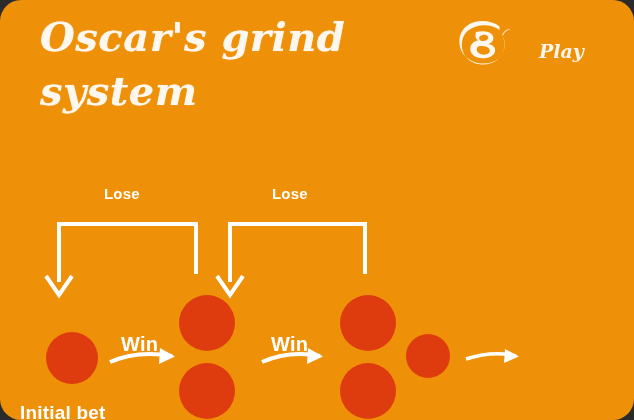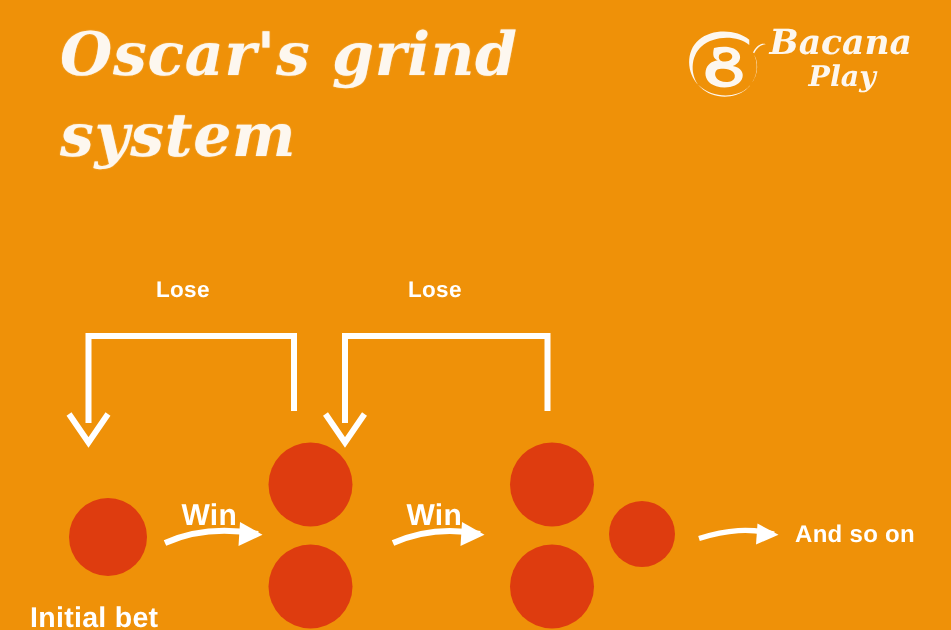--- a/index.html
+++ b/index.html
@@ -7,20 +7,21 @@
     padding: 0;
     background: #2b2b2b;
   }
   #stage {
     position: relative;
     width: 634px;
     height: 420px;
     overflow: hidden;
     background: #ef9108;
     font-family: "Liberation Sans", sans-serif;
+    border-radius: 21px;
     -webkit-font-smoothing: antialiased;
   }
 
   
   #title {
     position: absolute;
     left: 40px;
     top: 10px;
     width: 320px;
     color: #fdf7ef;
@@ -126,21 +127,20 @@
                  C37 41.8 29 43.5 22.5 41.5 C17 39.8 14.5 35.5 15.5 31 C16.3 27.2 19.5 24.8 23.5 24.2
                  C20.8 23.2 19.8 21 21 16 Z
                  M24.5 20.5 C23.5 23.2 25 25.2 28.5 25 C31.8 24.8 33.8 23 33 20.8 C32.2 18.6 28 18 24.5 20.5 Z
                  M23 30.5 C20.8 32.8 21.5 36.2 25 37.8 C29 39.6 34 38.5 34.8 35.6 C35.6 32.5 32 30 27.5 29.9
                  C25.6 29.85 24 30 23 30.5 Z" fill="#fdf7ef"></path>
 
         <path d="M47 19 C49.5 14 53 12.5 55.5 13.5 C52.5 13.8 49.8 15.5 47.8 19.5 Z" fill="#fdf7ef"></path>
       </svg>
     </div>
     <div id="logo-word">
-      <span id="logo-bacana" class="logo-text">Bacana</span>
       <span id="logo-play" class="logo-text">Play</span>
     </div>
   </div>
 
   <div id="diagram">
 
     <svg width="634" height="420" style="position:absolute;left:0;top:0;" aria-hidden="true">
       <g fill="none" stroke="#ffffff" stroke-width="4" stroke-linecap="butt" stroke-linejoin="miter">
 
         <path d="M196 238 L196 188 L59 188 L59 246"></path>
@@ -180,16 +180,15 @@
     <div class="chip" style="left: 179px; top: 259px; width: 56px; height: 56px; background: rgb(222, 60, 15);"></div>
     <div class="chip" style="left: 179px; top: 327px; width: 56px; height: 56px; background: rgb(222, 60, 15);"></div>
 
     <div class="chip" style="left: 340px; top: 259px; width: 56px; height: 56px; background: rgb(222, 60, 15);"></div>
     <div class="chip" style="left: 340px; top: 327px; width: 56px; height: 56px; background: rgb(222, 60, 15);"></div>
 
     <div class="chip" style="left: 406px; top: 298px; width: 44px; height: 44px; background: rgb(222, 60, 15);"></div>
 
     <div class="start-label" style="left:20px; top:366px;">Initial bet</div>
 
-    <div class="tail-label" style="left:530px; top:312px;">And so on</div>
 
   </div>
 </div>
 
 </body></html>

